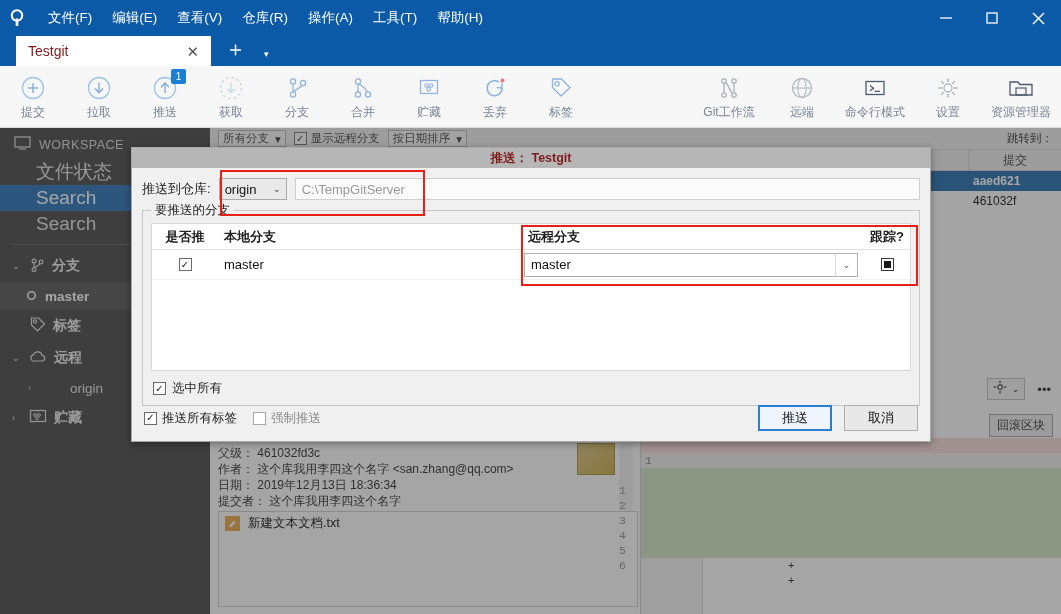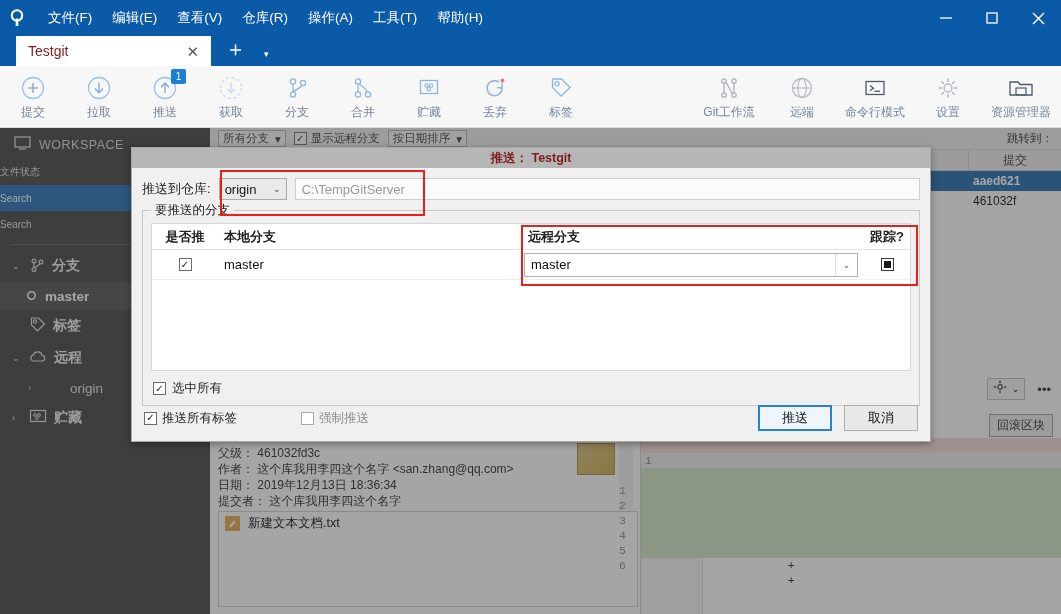--- a/index.html
+++ b/index.html
@@ -91,22 +91,22 @@
   }
   .sidebar {
     position: absolute; left: 0; top: 0; width: 210px; height: 486px;
     background: #3d3d3d; color: #e9e9e9;
   }
   .side-head {
     display: flex; align-items: center; gap: 8px;
     padding: 8px 10px 6px 14px; font-size: 12.5px; color: #d8d8d8; letter-spacing: .5px;
   }
   .side-row {
-    height: 26px; display: flex; align-items: center; 
-    font-size: 10px; color: #e2e2e2;
+    height: 26px; display: flex; align-items: center; padding-left: 36px;
+    font-size: 19px; color: #e2e2e2;
   }
   .side-row.sel { background: #1d6bb5; color: #fff; }
   .side-sep { height: 1px; background: #595959; margin: 7px 10px 5px 10px; }
   .side-group {
     height: 32px; display: flex; align-items: center; gap: 7px;
     padding-left: 12px; font-size: 14px; font-weight: bold; color: #efefef;
   }
   .side-branch {
     height: 28px; display: flex; align-items: center; gap: 8px;
     padding-left: 26px; font-size: 13.5px; font-weight: bold;
@@ -259,21 +259,21 @@
   .chk.empty2 { border: 1px solid #a8a8a8; }
   .selall {
     position: absolute; left: 10px; bottom: 8px; display: flex; align-items: center; gap: 6px;
     font-size: 12.5px; color: #222;
   }
   .dlg-footer {
     position: absolute; left: 0; bottom: 0; width: 100%; height: 46px;
     display: flex; align-items: center; padding: 0 12px;
   }
   .foot-chk { display: flex; align-items: center; gap: 5px; font-size: 12.5px; color: #222; margin-right: 16px; }
-  .foot-chk.dis { color: #8a8a8a; margin-left: 48px; }
+  .foot-chk.dis { color: #8a8a8a; }
   .btn {
     width: 74px; height: 26px; border: 1px solid #adadad; background: #e8e8e8;
     font-size: 13px; color: #111; display: flex; align-items: center; justify-content: center;
   }
   .btn.primary { border: 2px solid #2b7fd0; background: #eef5fc; }
   .btn + .btn { margin-left: 12px; }
   .footer-btns { margin-left: auto; display: flex; }
 
   
   .redbox { position: absolute; border: 2px solid #e8201a; pointer-events: none; }

